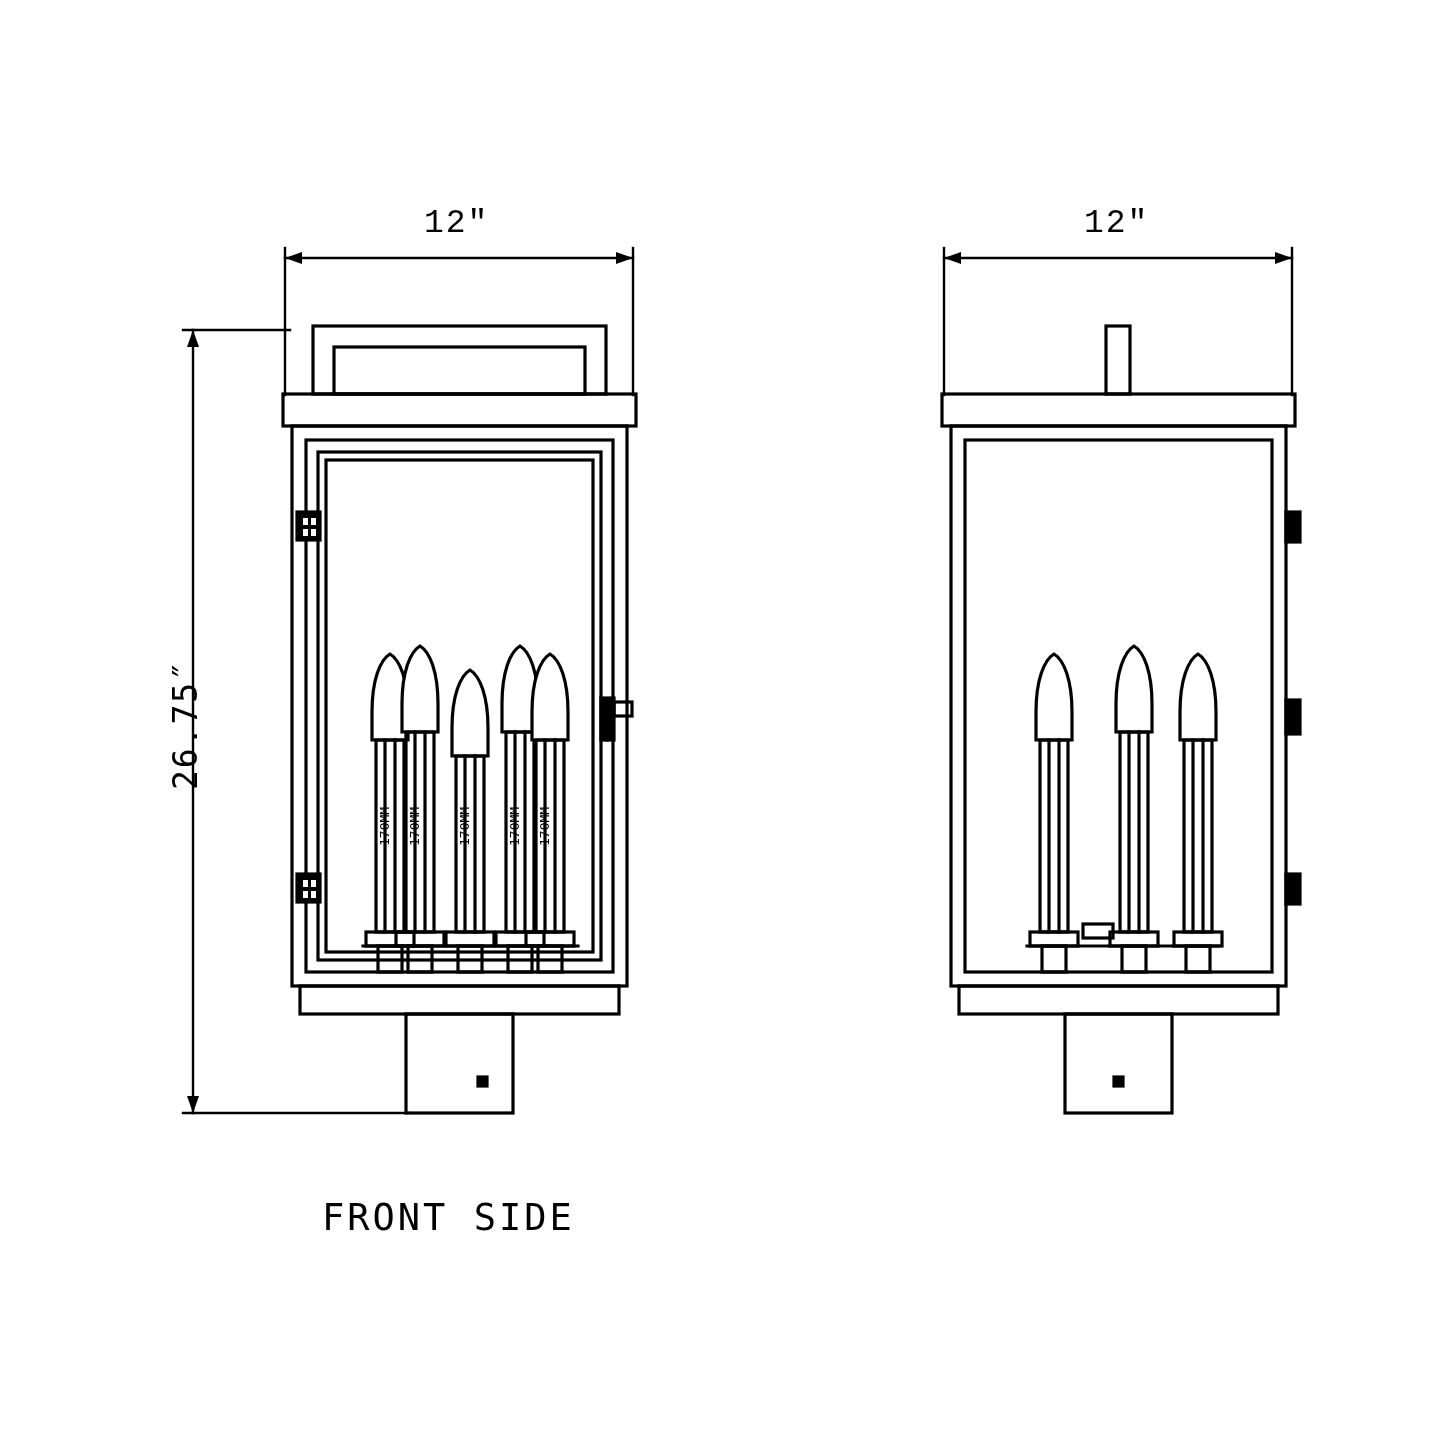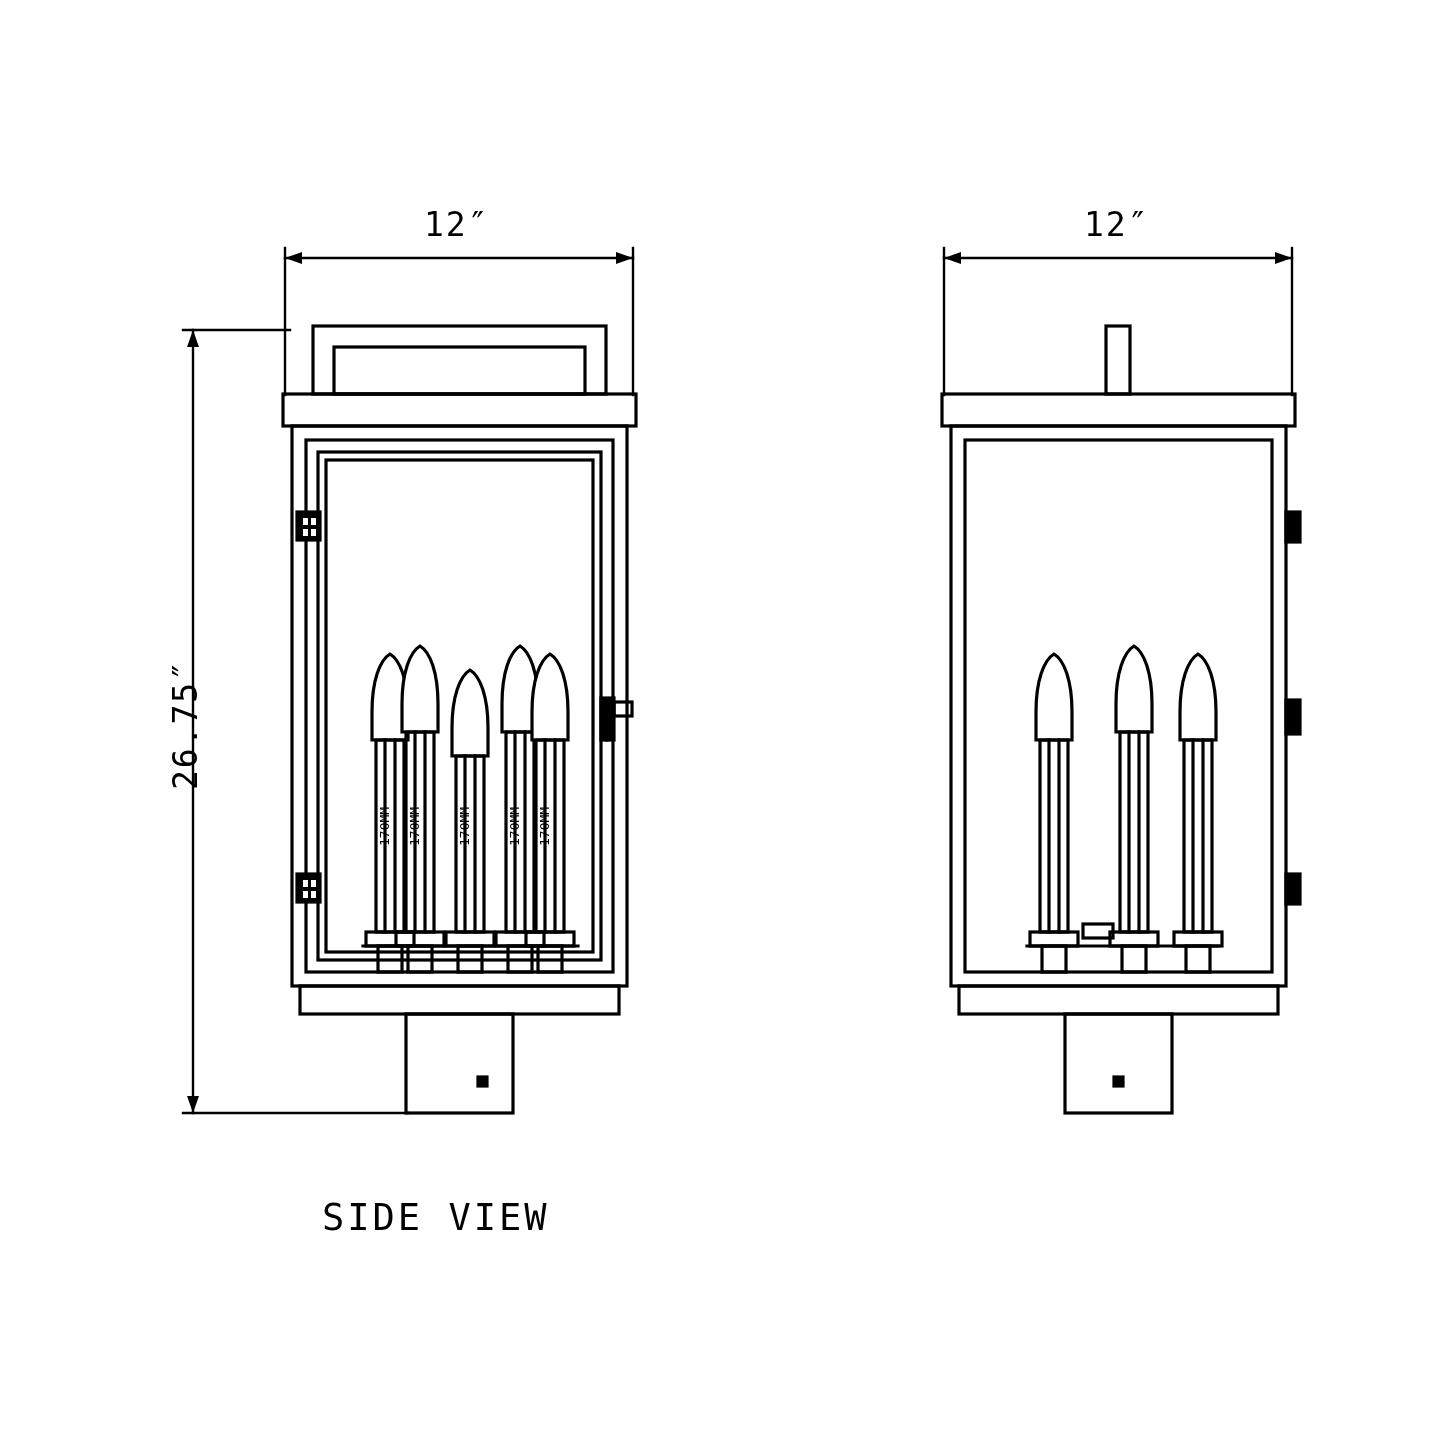--- a/index.html
+++ b/index.html
@@ -33,20 +33,21 @@
     white-space: nowrap;
     letter-spacing: 1px;
   }
   .view-label {
     font-size: 37px;
     letter-spacing: 3px;
   }
   .dim-label {
     font-size: 33px;
     letter-spacing: 2px;
+    font-family: Liberation Mono, monospace;
   }
   .dim-label-vert {
     font-size: 33px;
     letter-spacing: 2px;
     transform-origin: 50% 50%;
     transform: rotate(-90deg);
   }
 </style>
 </head>
 <body>
@@ -251,16 +252,16 @@
       <text x="549" y="846" transform="rotate(-90 549 846)">170MM</text>
     </g>
   </svg>
 
   <div class="lbl dim-label" style="left:424px; top:205px;">12″</div>
 
   <div class="lbl dim-label" style="left:1084px; top:205px;">12″</div>
 
   <div class="lbl dim-label-vert" style="left:85px; top:705px; width:200px; text-align:center;">26.75″</div>
 
-  <div class="lbl view-label" style="left:322px; top:1196px;">SIDE VIEW</div>
+  <div class="lbl view-label" style="left:322px; top:1196px;">FRONT SIDE</div>
 
 
 </div>
 
 </body></html>

